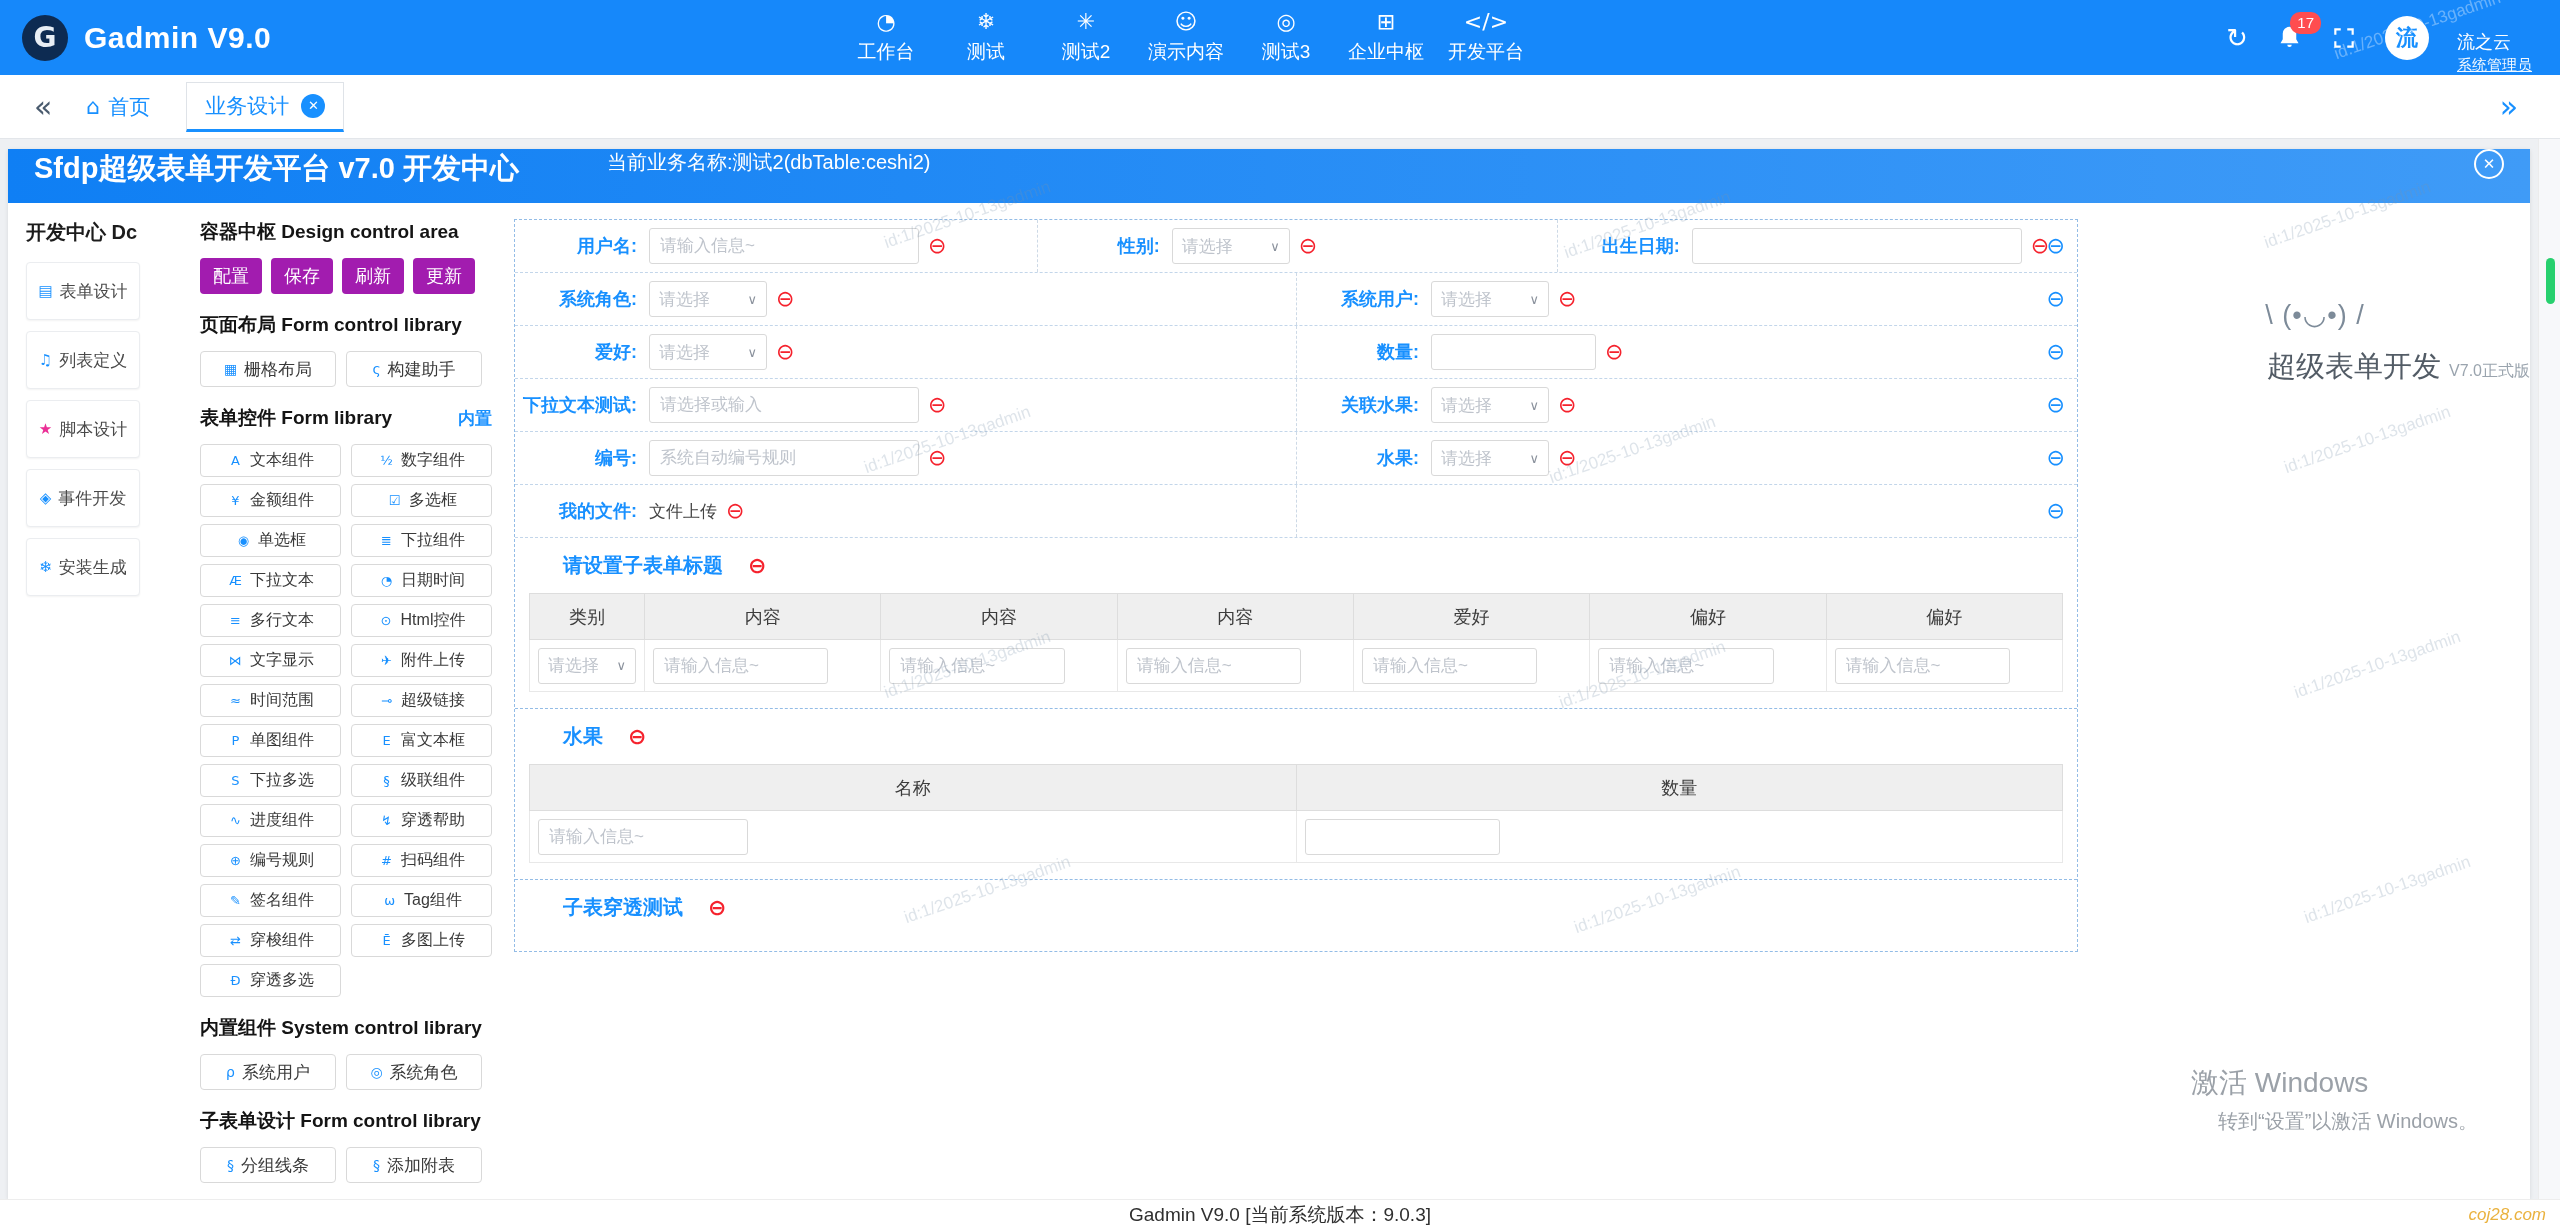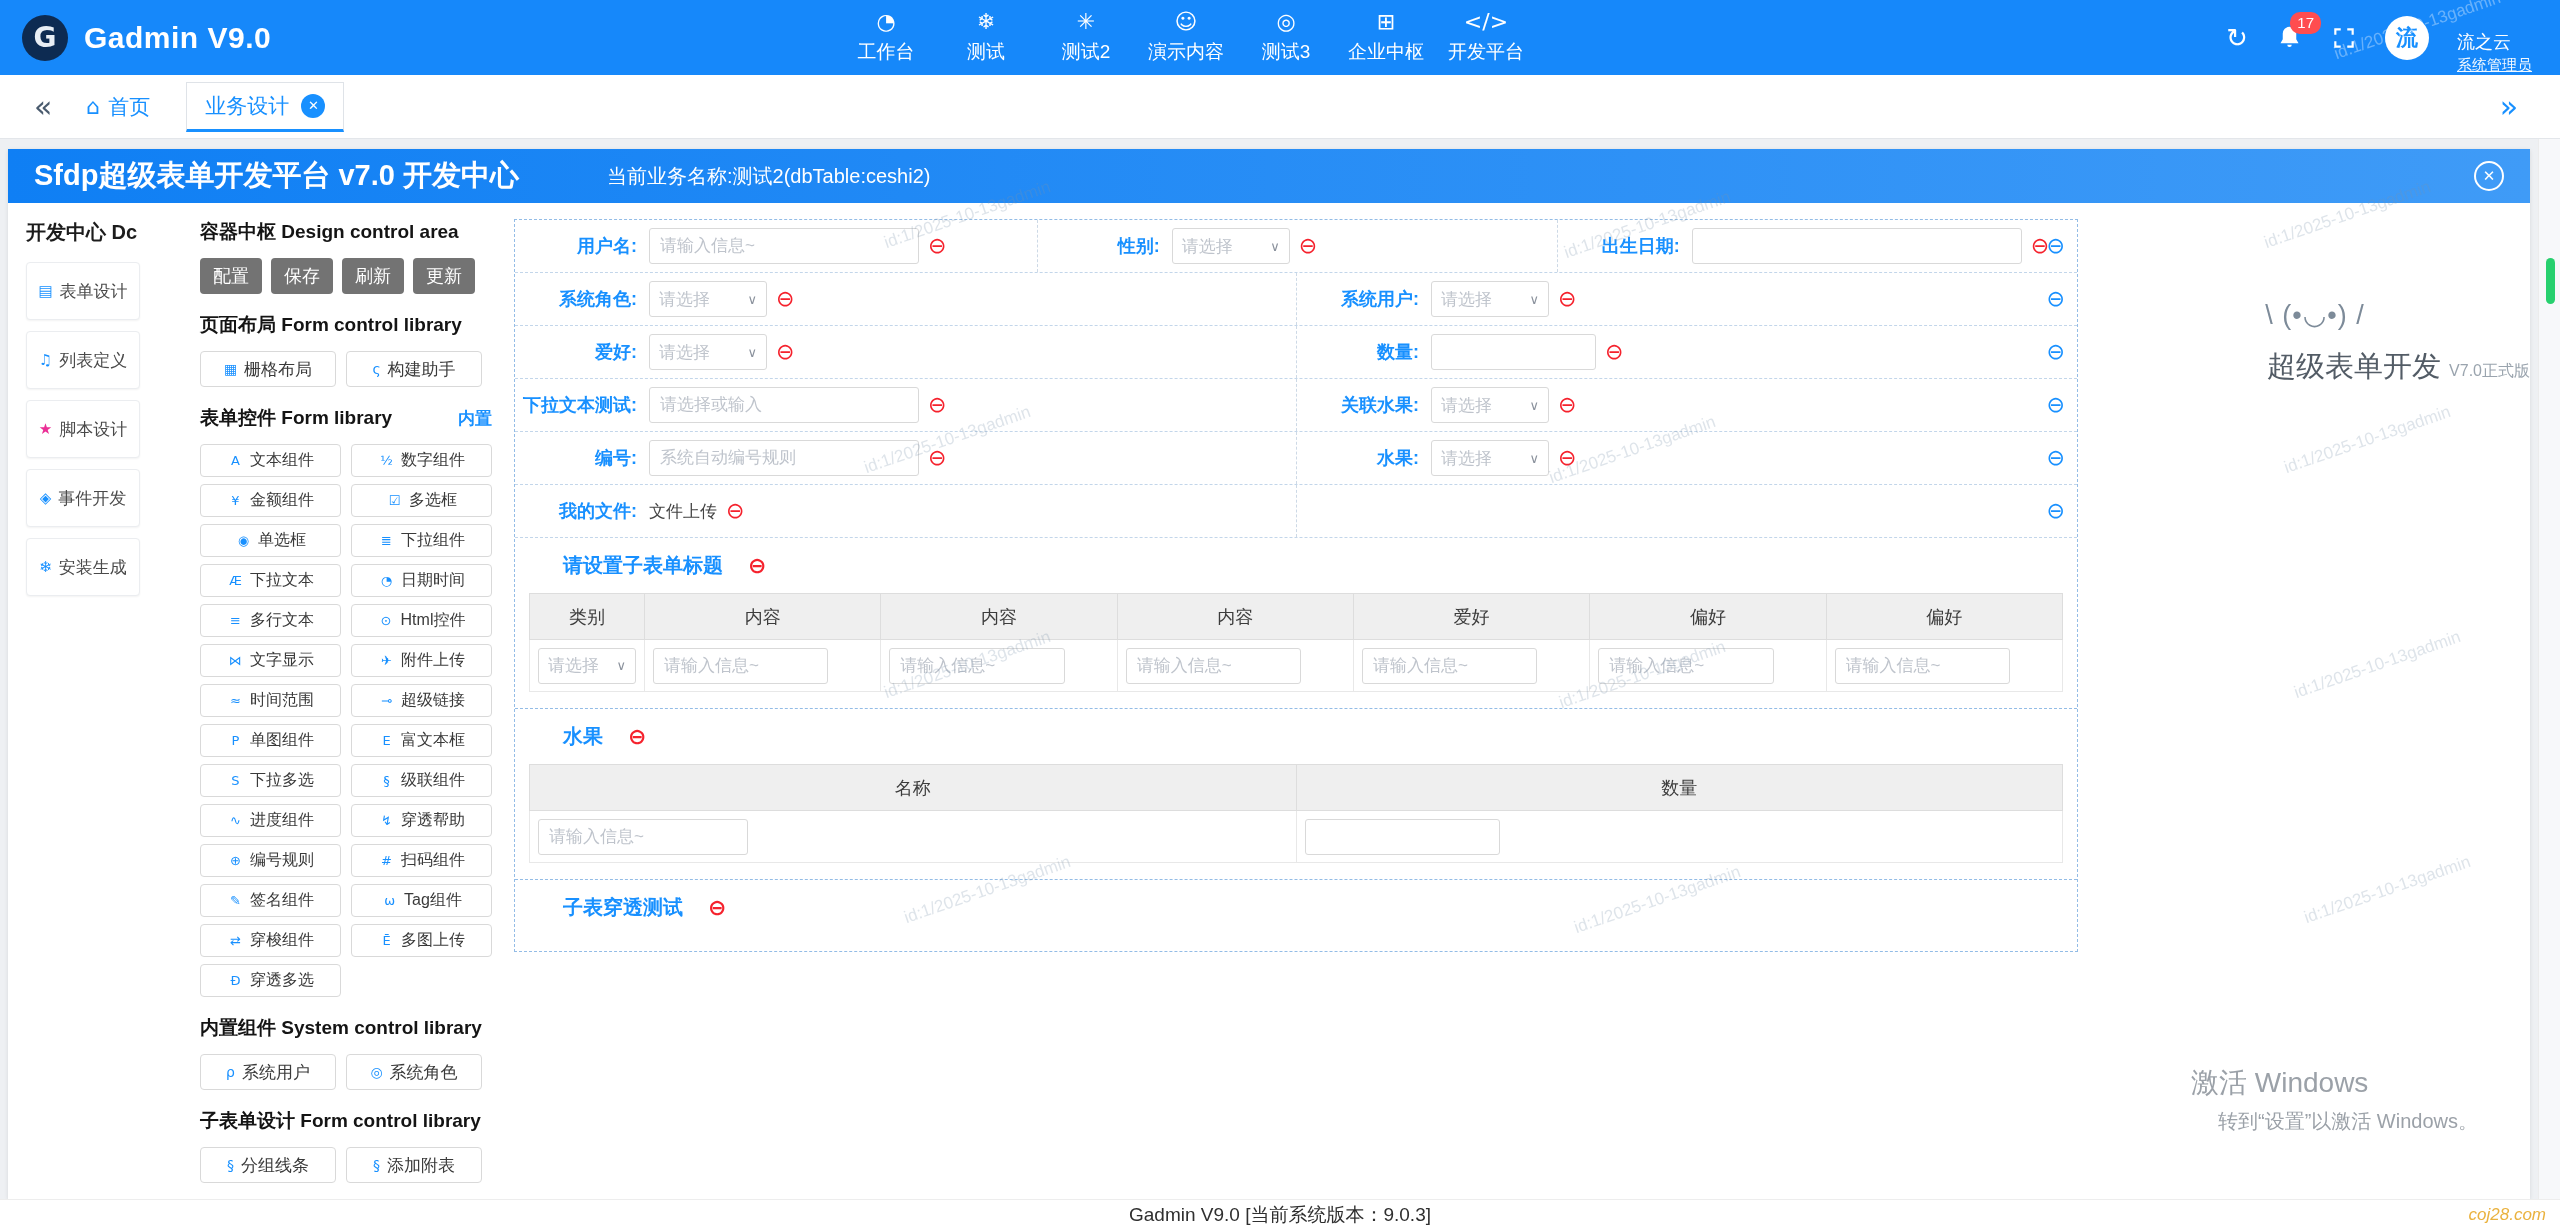--- a/index.html
+++ b/index.html
@@ -27,40 +27,40 @@
   .chev-left{color:#4a5b6e;font-size:30px;cursor:pointer;}
   .chev-right{position:absolute;right:42px;color:#1890ff;font-size:30px;cursor:pointer;}
   .tab-home{display:flex;align-items:center;gap:8px;color:#1890ff;font-size:21px;margin-left:34px;cursor:pointer;}
   .home-ic{font-size:22px;}
   .tab-active{margin-left:36px;display:flex;align-items:center;gap:12px;color:#1890ff;font-size:21px;border:1px solid #dfe3e8;border-bottom:3px solid #1890ff;padding:9px 18px;background:#fff;cursor:pointer;}
   .tab-close{width:24px;height:24px;border-radius:50%;background:#1890ff;color:#fff;font-size:13px;display:flex;align-items:center;justify-content:center;cursor:pointer;}
 
   
   .main{position:absolute;top:139px;left:0;right:22px;bottom:30px;padding:10px 8px 0 8px;}
   .panel{background:#fff;height:100%;display:flex;flex-direction:column;box-shadow:0 1px 4px rgba(0,0,0,.10);}
-  .panel-header{height:54px;flex:none;background:linear-gradient(90deg,#0f7ff4,#3f9bf7);display:flex;align-items:center;color:#fff;padding:0 26px;}
+  .panel-header{height:54px;flex:none;background:linear-gradient(90deg,#0f7ff4,#3f9bf7);display:flex;color:#fff;padding:0 26px;}
   .panel-title{font-size:29px;font-weight:bold;}
   .panel-sub{font-size:20px;margin-left:88px;}
   .panel-close{margin-left:auto;width:30px;height:30px;border:2px solid #fff;border-radius:50%;display:flex;align-items:center;justify-content:center;font-size:15px;cursor:pointer;}
   .panel-body{flex:1;display:flex;padding:12px 0 0 18px;overflow:hidden;position:relative;}
 
   
   .devcol{width:152px;flex:none;}
   .devcol-title{font-size:20px;font-weight:bold;color:#1c1c1c;margin:4px 0 16px;}
   .dev-item{width:114px;height:58px;border:1px solid #ebedf0;border-radius:4px;display:flex;align-items:center;justify-content:center;gap:7px;font-size:17px;color:#4a4a4a;margin-bottom:11px;box-shadow:0 1px 2px rgba(0,0,0,.05);cursor:pointer;background:#fff;}
   .dev-item .ic{color:#1890ff;font-size:15px;}
   .dev-item:nth-of-type(3) .ic{color:#eb2f96;}
 
   
   .ctrlcol{width:292px;flex:none;margin-left:22px;}
   .ctrl-title{font-size:19px;font-weight:bold;color:#141414;margin:4px 0 13px;display:flex;align-items:center;justify-content:space-between;}
   .ctrl-title.mt{margin-top:18px;}
   .builtin{color:#1890ff;font-size:17px;font-weight:bold;cursor:pointer;}
   .btn-row{display:flex;gap:9px;}
-  .btn-blue{background:#737373;color:#fff;font-size:18px;height:36px;width:62px;display:flex;align-items:center;justify-content:center;border-radius:4px;border:none;cursor:pointer;}
+  .btn-blue{background:#a21caf;color:#fff;font-size:18px;height:36px;width:62px;display:flex;align-items:center;justify-content:center;border-radius:4px;border:none;cursor:pointer;}
   .pair-row{display:flex;gap:10px;}
   .outline-btn{border:1px solid #d9d9d9;border-radius:4px;display:flex;align-items:center;justify-content:center;gap:7px;font-size:17px;color:#3a3a3a;height:36px;width:136px;background:#fff;cursor:pointer;}
   .outline-btn .ic{color:#1890ff;font-size:14px;}
   .lib-grid{display:grid;grid-template-columns:1fr 1fr;gap:7px 10px;}
   .lib-item{border:1px solid #d9d9d9;border-radius:4px;display:flex;align-items:center;justify-content:center;gap:6px;font-size:16px;color:#3a3a3a;height:33px;background:#fff;cursor:pointer;}
   .lib-item .ic{color:#1890ff;font-size:13px;width:17px;text-align:center;}
 
   
   .canvascol{flex:1;margin:4px 22px 0 22px;position:relative;}
   .canvas{border:1px dashed #93bce6;}

